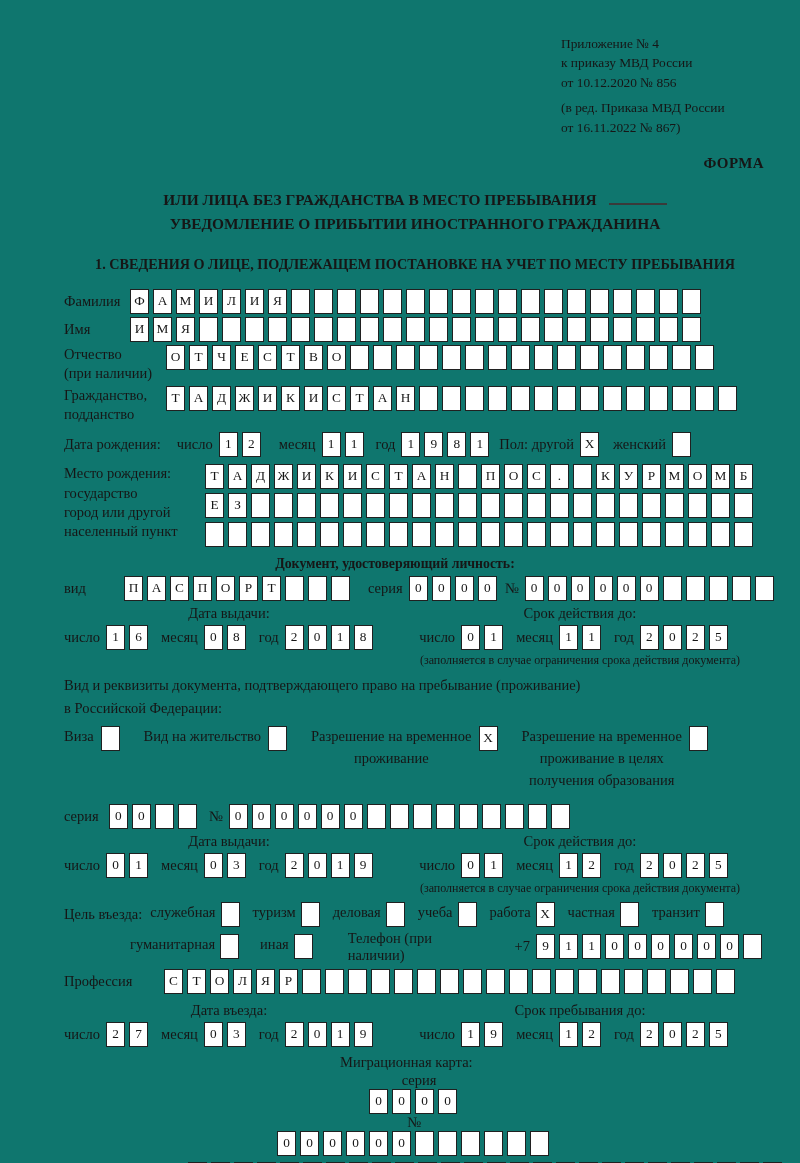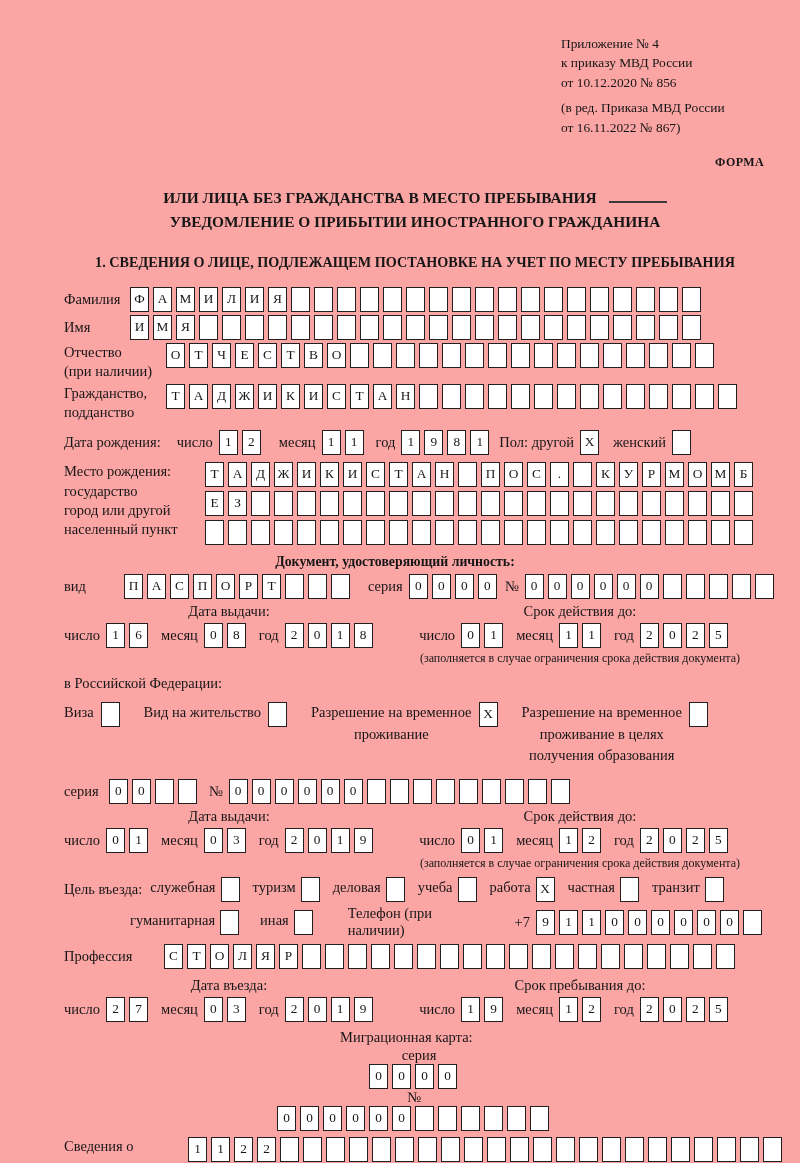--- a/index.html
+++ b/index.html
@@ -1,24 +1,24 @@
 <!DOCTYPE html>
 <html><head>
 <meta charset="utf-8">
 <style>
   html,body{margin:0;padding:0;background:#ffffff;}
   .page{
     width:800px;height:1163px;box-sizing:border-box;
     padding:34px 34px 18px 64px;
     font-family:"Liberation Serif","DejaVu Serif",serif;
-    color:#161616;font-size:14.5px;overflow:hidden;background:#fca5a5;
+    color:#161616;font-size:14.5px;overflow:hidden;background:#0f766e;
   }
   .appendix{margin-left:auto;width:205px;font-size:13.4px;line-height:1.45;}
   .appendix .grp2{margin-top:6px;}
-  .forma{text-align:right;font-weight:bold;font-size:12px;margin:18px 2px 0 0;letter-spacing:.4px;}
+  .forma{text-align:right;font-weight:bold;font-size:15px;margin:18px 2px 0 0;letter-spacing:.4px;}
   .title{text-align:center;font-weight:bold;font-size:15.4px;line-height:1.55;margin-top:16px;}
   .blank{display:inline-block;width:58px;border-bottom:2px solid #3a3a3a;height:2px;margin-left:12px;}
   .sect{font-weight:bold;font-size:14.2px;text-align:center;margin:20px 0 16px 0;white-space:nowrap;}
 
   .frow{display:flex;align-items:center;margin-bottom:3px;}
   .frow.top{align-items:flex-start;}
   .lbl{flex:none;white-space:pre-line;line-height:1.32;}
   .cells{display:inline-flex;flex:none;}
   .cell{flex:none;width:19px;height:25px;box-sizing:border-box;border:1.8px solid #202020;
         margin-right:4px;text-align:center;font-size:13.3px;line-height:21px;background:#fff;}
@@ -406,20 +406,21 @@
             <span class="cell">0</span>
             <span class="cell">2</span>
             <span class="cell">5</span>
           </span>
       </div>
       <div class="note">(заполняется в случае ограничения срока действия документа)</div>
     </div>
   </div>
 
   <div class="intro">
+    <div>Вид и реквизиты документа, подтверждающего право на пребывание (проживание)</div>
     <div>в Российской Федерации:</div>
   </div>
 
   <div class="opts">
     <div class="opt">
       <span class="opt-label">Виза</span>
       <span class="cells">
           <span class="cell"></span>
         </span>
     </div>

